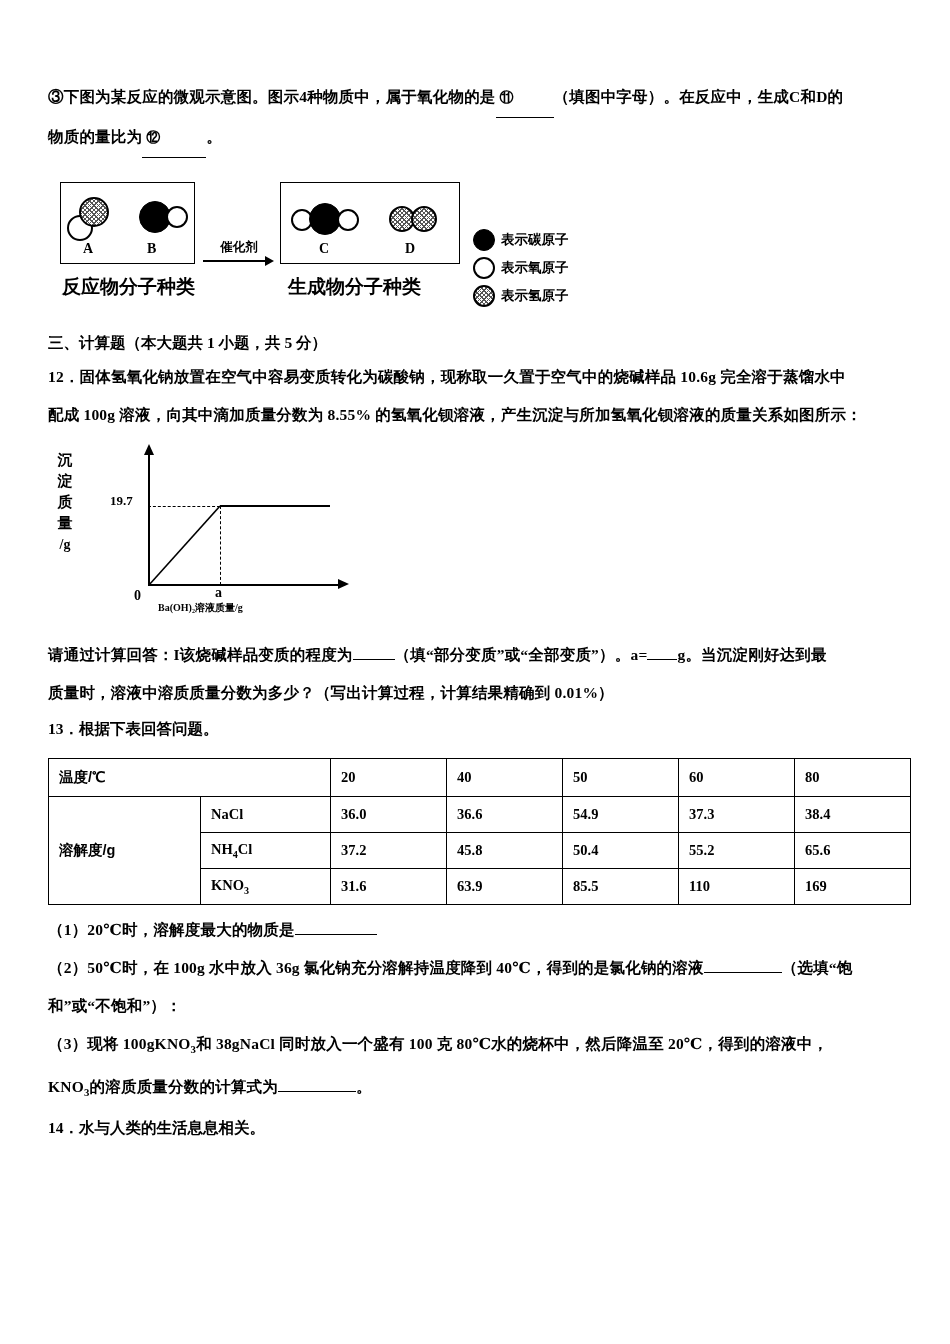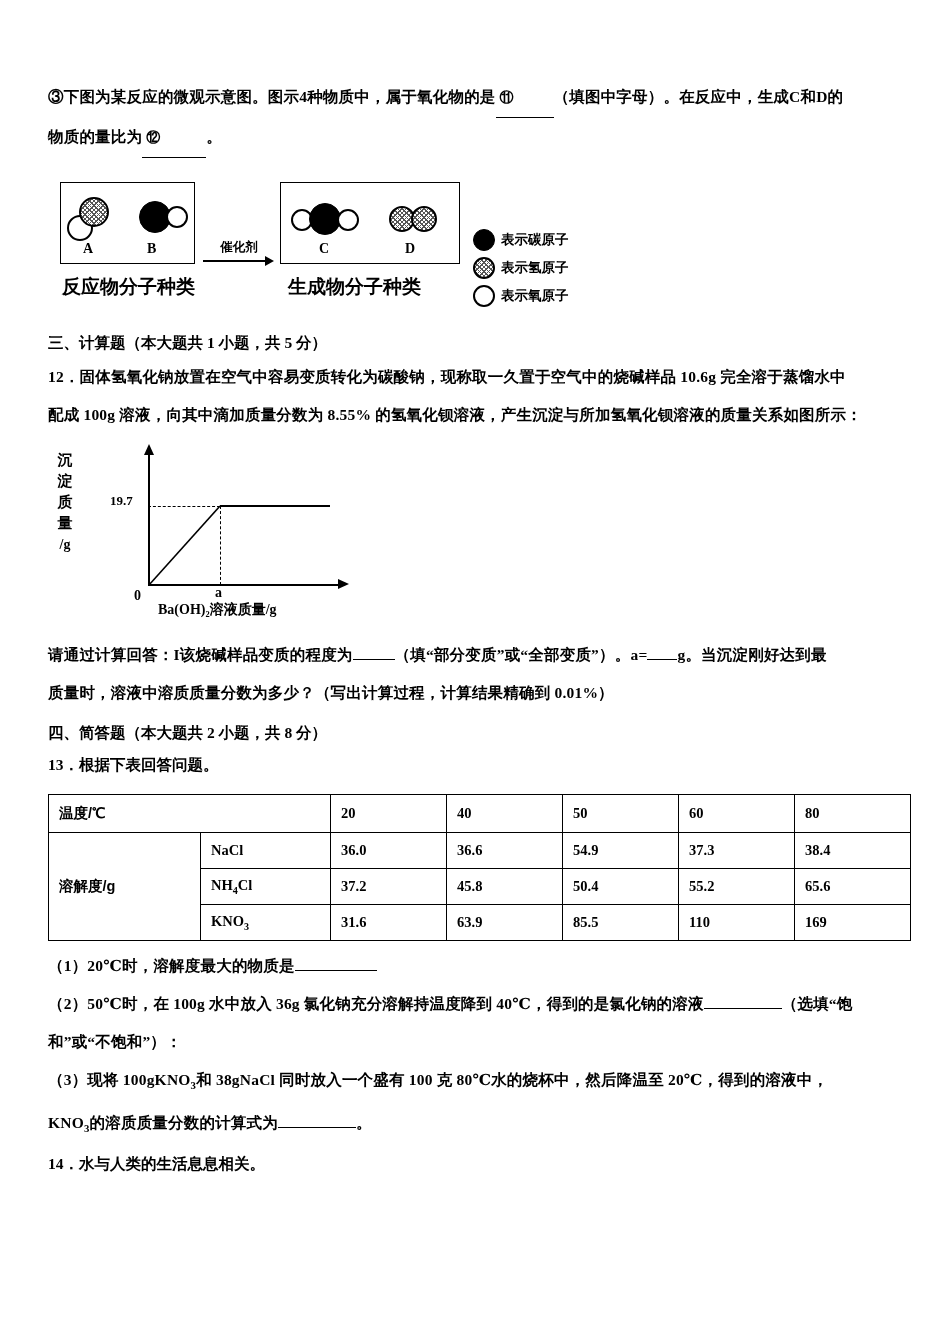--- a/index.html
+++ b/index.html
@@ -249,21 +249,21 @@
   }
   .a-label {
     position: absolute;
     left: 167px; top: 141px;
     font-size: 14px;
     font-weight: 700;
   }
   .xlabel {
     position: absolute;
     left: 110px; top: 157px;
-    font-size: 14px;
+    font-size: 10px;
     font-weight: 700;
     white-space: nowrap;
   }
 
   
   table.data {
     border-collapse: collapse;
     width: 862px;
     margin-top: 12px;
     table-layout: fixed;
@@ -342,26 +342,26 @@
 
       <span class="caption cap-react">反应物分子种类</span>
       <span class="caption cap-prod">生成物分子种类</span>
 
       <div class="legend">
         <div class="legend-row">
           <span class="legend-swatch" style="background:#000;border:1px solid #000;"></span>
           <span class="legend-text">表示碳原子</span>
         </div>
         <div class="legend-row">
+          <span class="legend-swatch" style="background:#fff;border:2px solid #000;"></span>
+          <span class="legend-text">表示氧原子</span>
+        </div>
+        <div class="legend-row">
           <span class="legend-swatch atom-h"></span>
           <span class="legend-text">表示氢原子</span>
-        </div>
-        <div class="legend-row">
-          <span class="legend-swatch" style="background:#fff;border:2px solid #000;"></span>
-          <span class="legend-text">表示氧原子</span>
         </div>
       </div>
     </div>
 
     <div class="sec-head">三、计算题（本大题共 1 小题，共 5 分）</div>
     <div class="ptext">12．固体氢氧化钠放置在空气中容易变质转化为碳酸钠，现称取一久置于空气中的烧碱样品 10.6g 完全溶于蒸馏水中</div>
     <div class="ptext">配成 100g 溶液，向其中滴加质量分数为 8.55% 的氢氧化钡溶液，产生沉淀与所加氢氧化钡溶液的质量关系如图所示：</div>
 
     <div class="chartwrap">
       <div class="ylabel">
@@ -387,21 +387,20 @@
       <span class="origin-label">0</span>
       <span class="a-label">a</span>
       <span class="xlabel">Ba(OH)₂溶液质量/g</span>
     </div>
 
     <div class="ptext mt14">
       <span>请通过计算回答：I该烧碱样品变质的程度为</span><span class="blank b3"></span><span>（填“部分变质”或“全部变质”）。a=</span><span class="blank b4"></span><span>g。当沉淀刚好达到最</span>
     </div>
     <div class="ptext">质量时，溶液中溶质质量分数为多少？（写出计算过程，计算结果精确到 0.01%）</div>
 
-    <div class="sec-head">四、简答题（本大题共 2 小题，共 8 分）</div>
     <div class="q-num">13．根据下表回答问题。</div>
 
     <table class="data">
       <colgroup>
         <col style="width:152px">
         <col style="width:130px">
         <col style="width:116px">
         <col style="width:116px">
         <col style="width:116px">
         <col style="width:116px">

